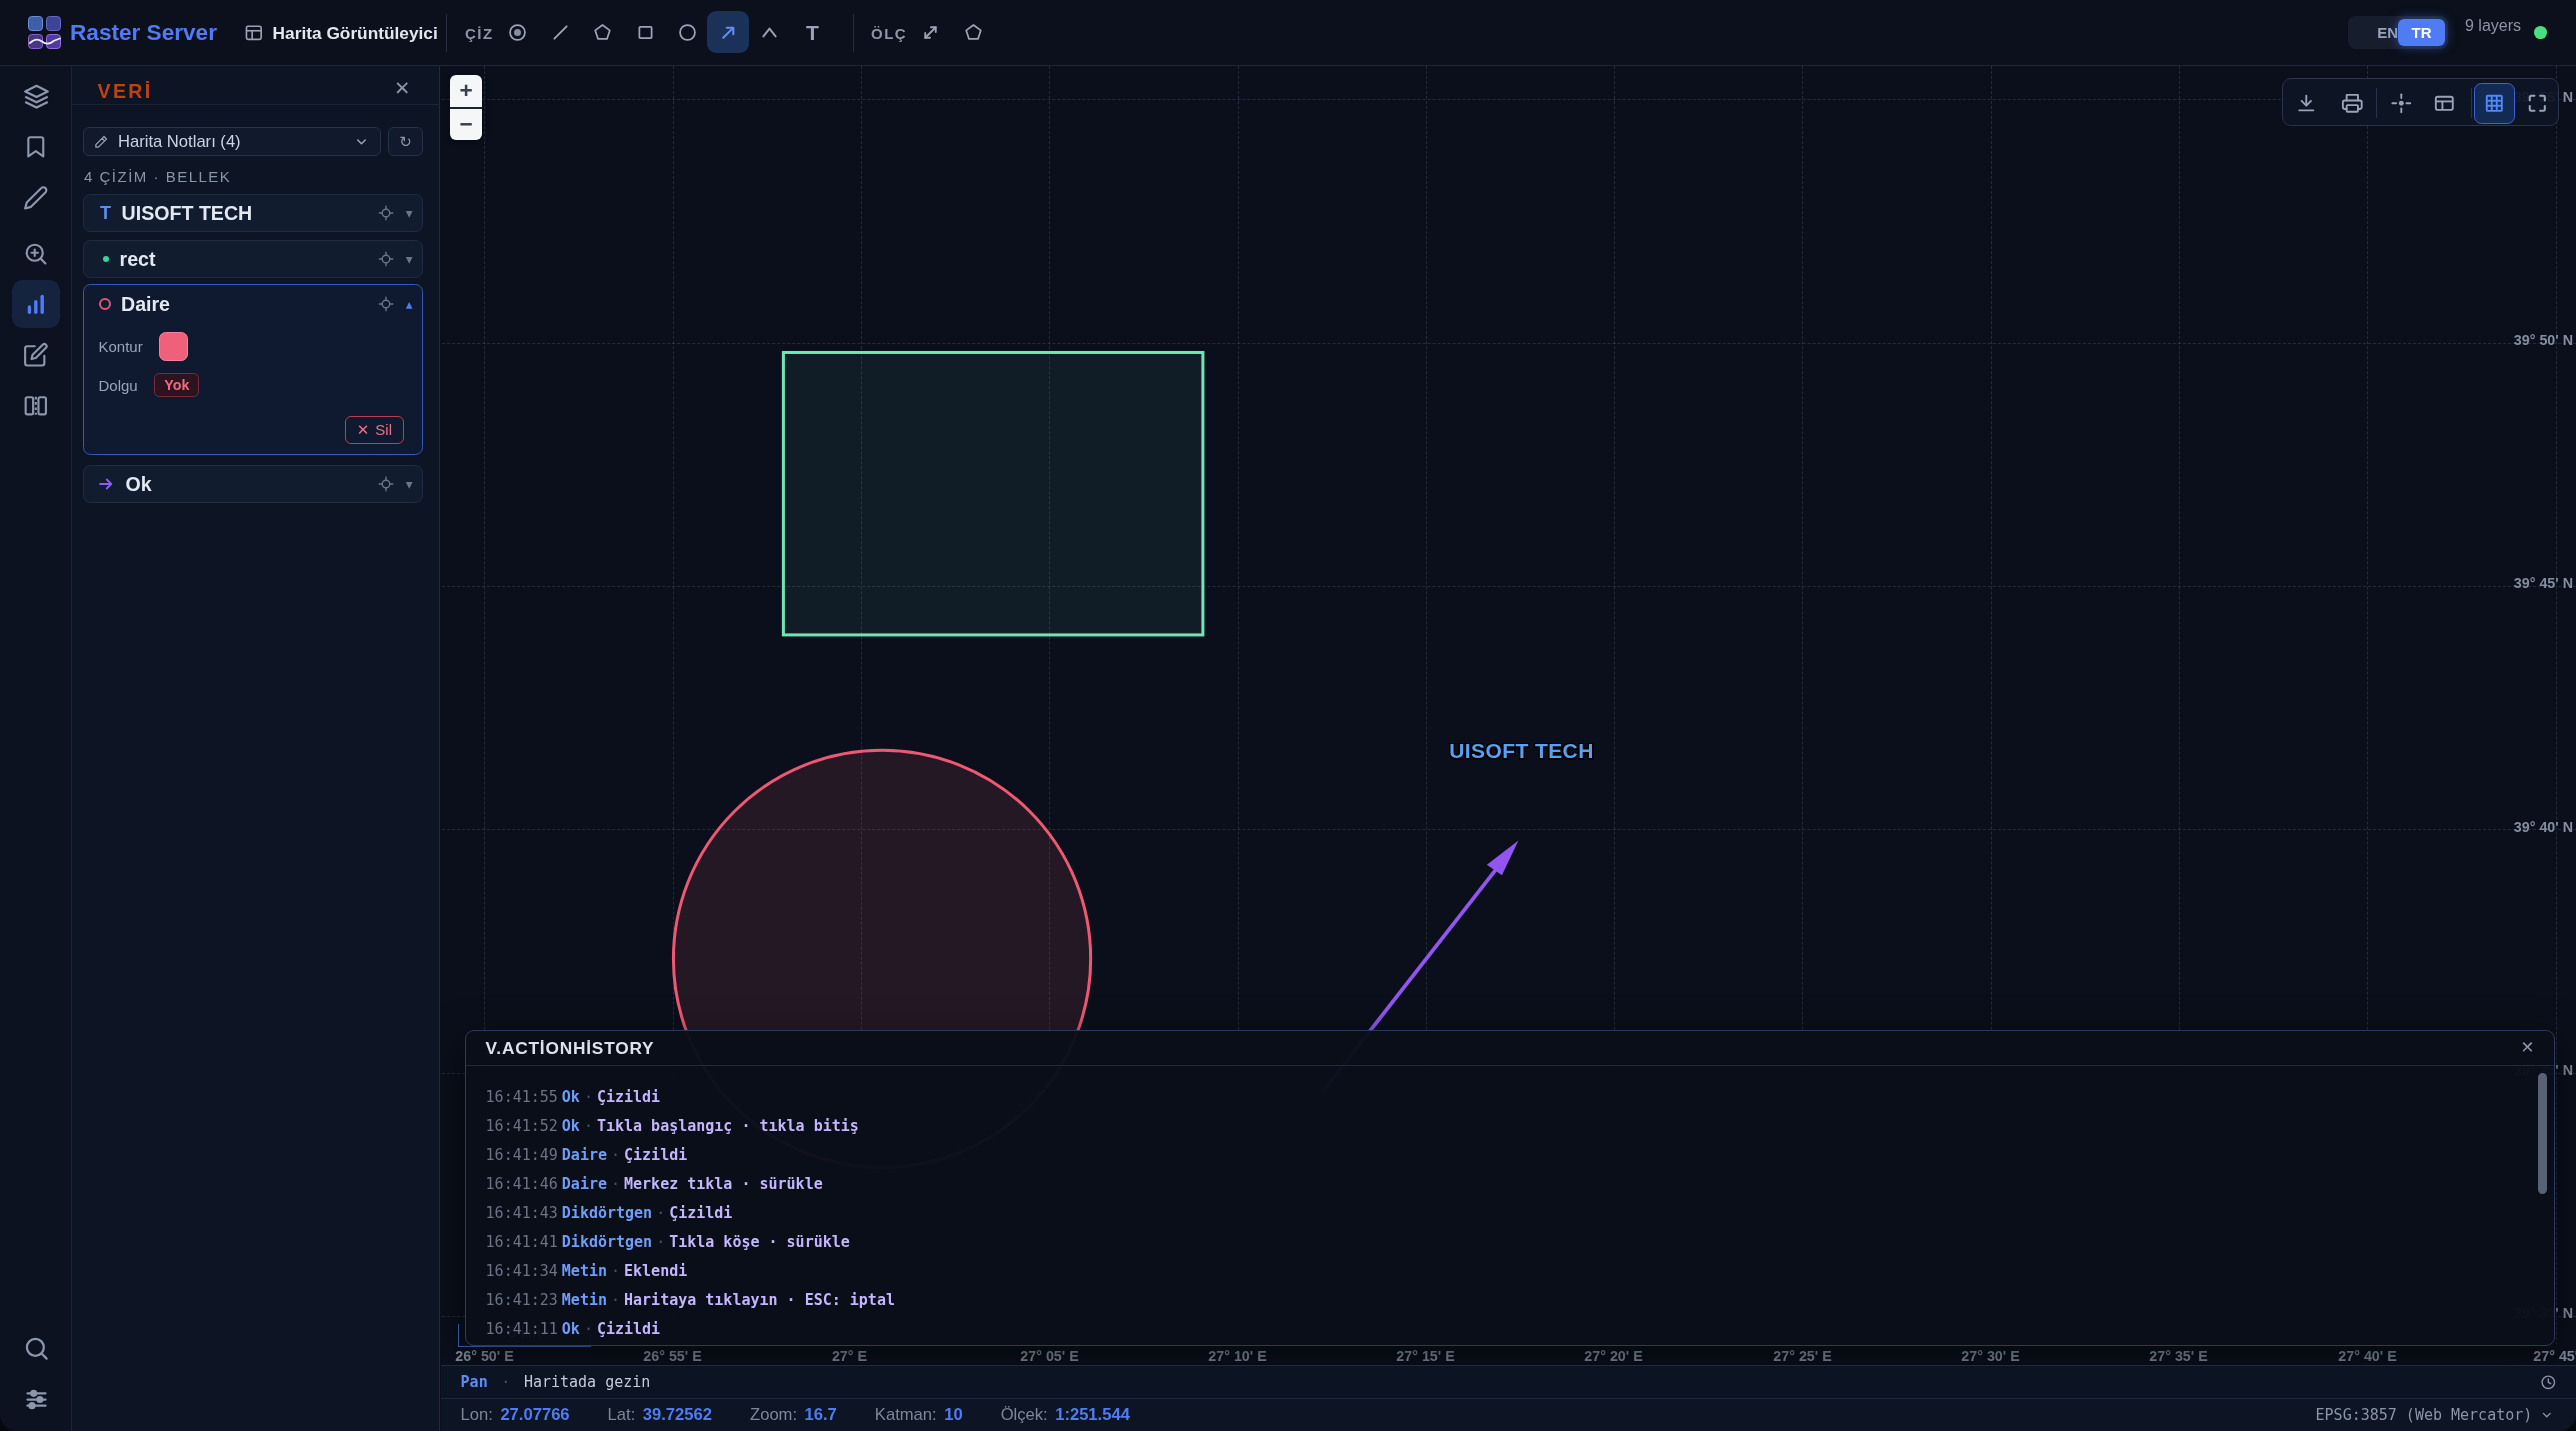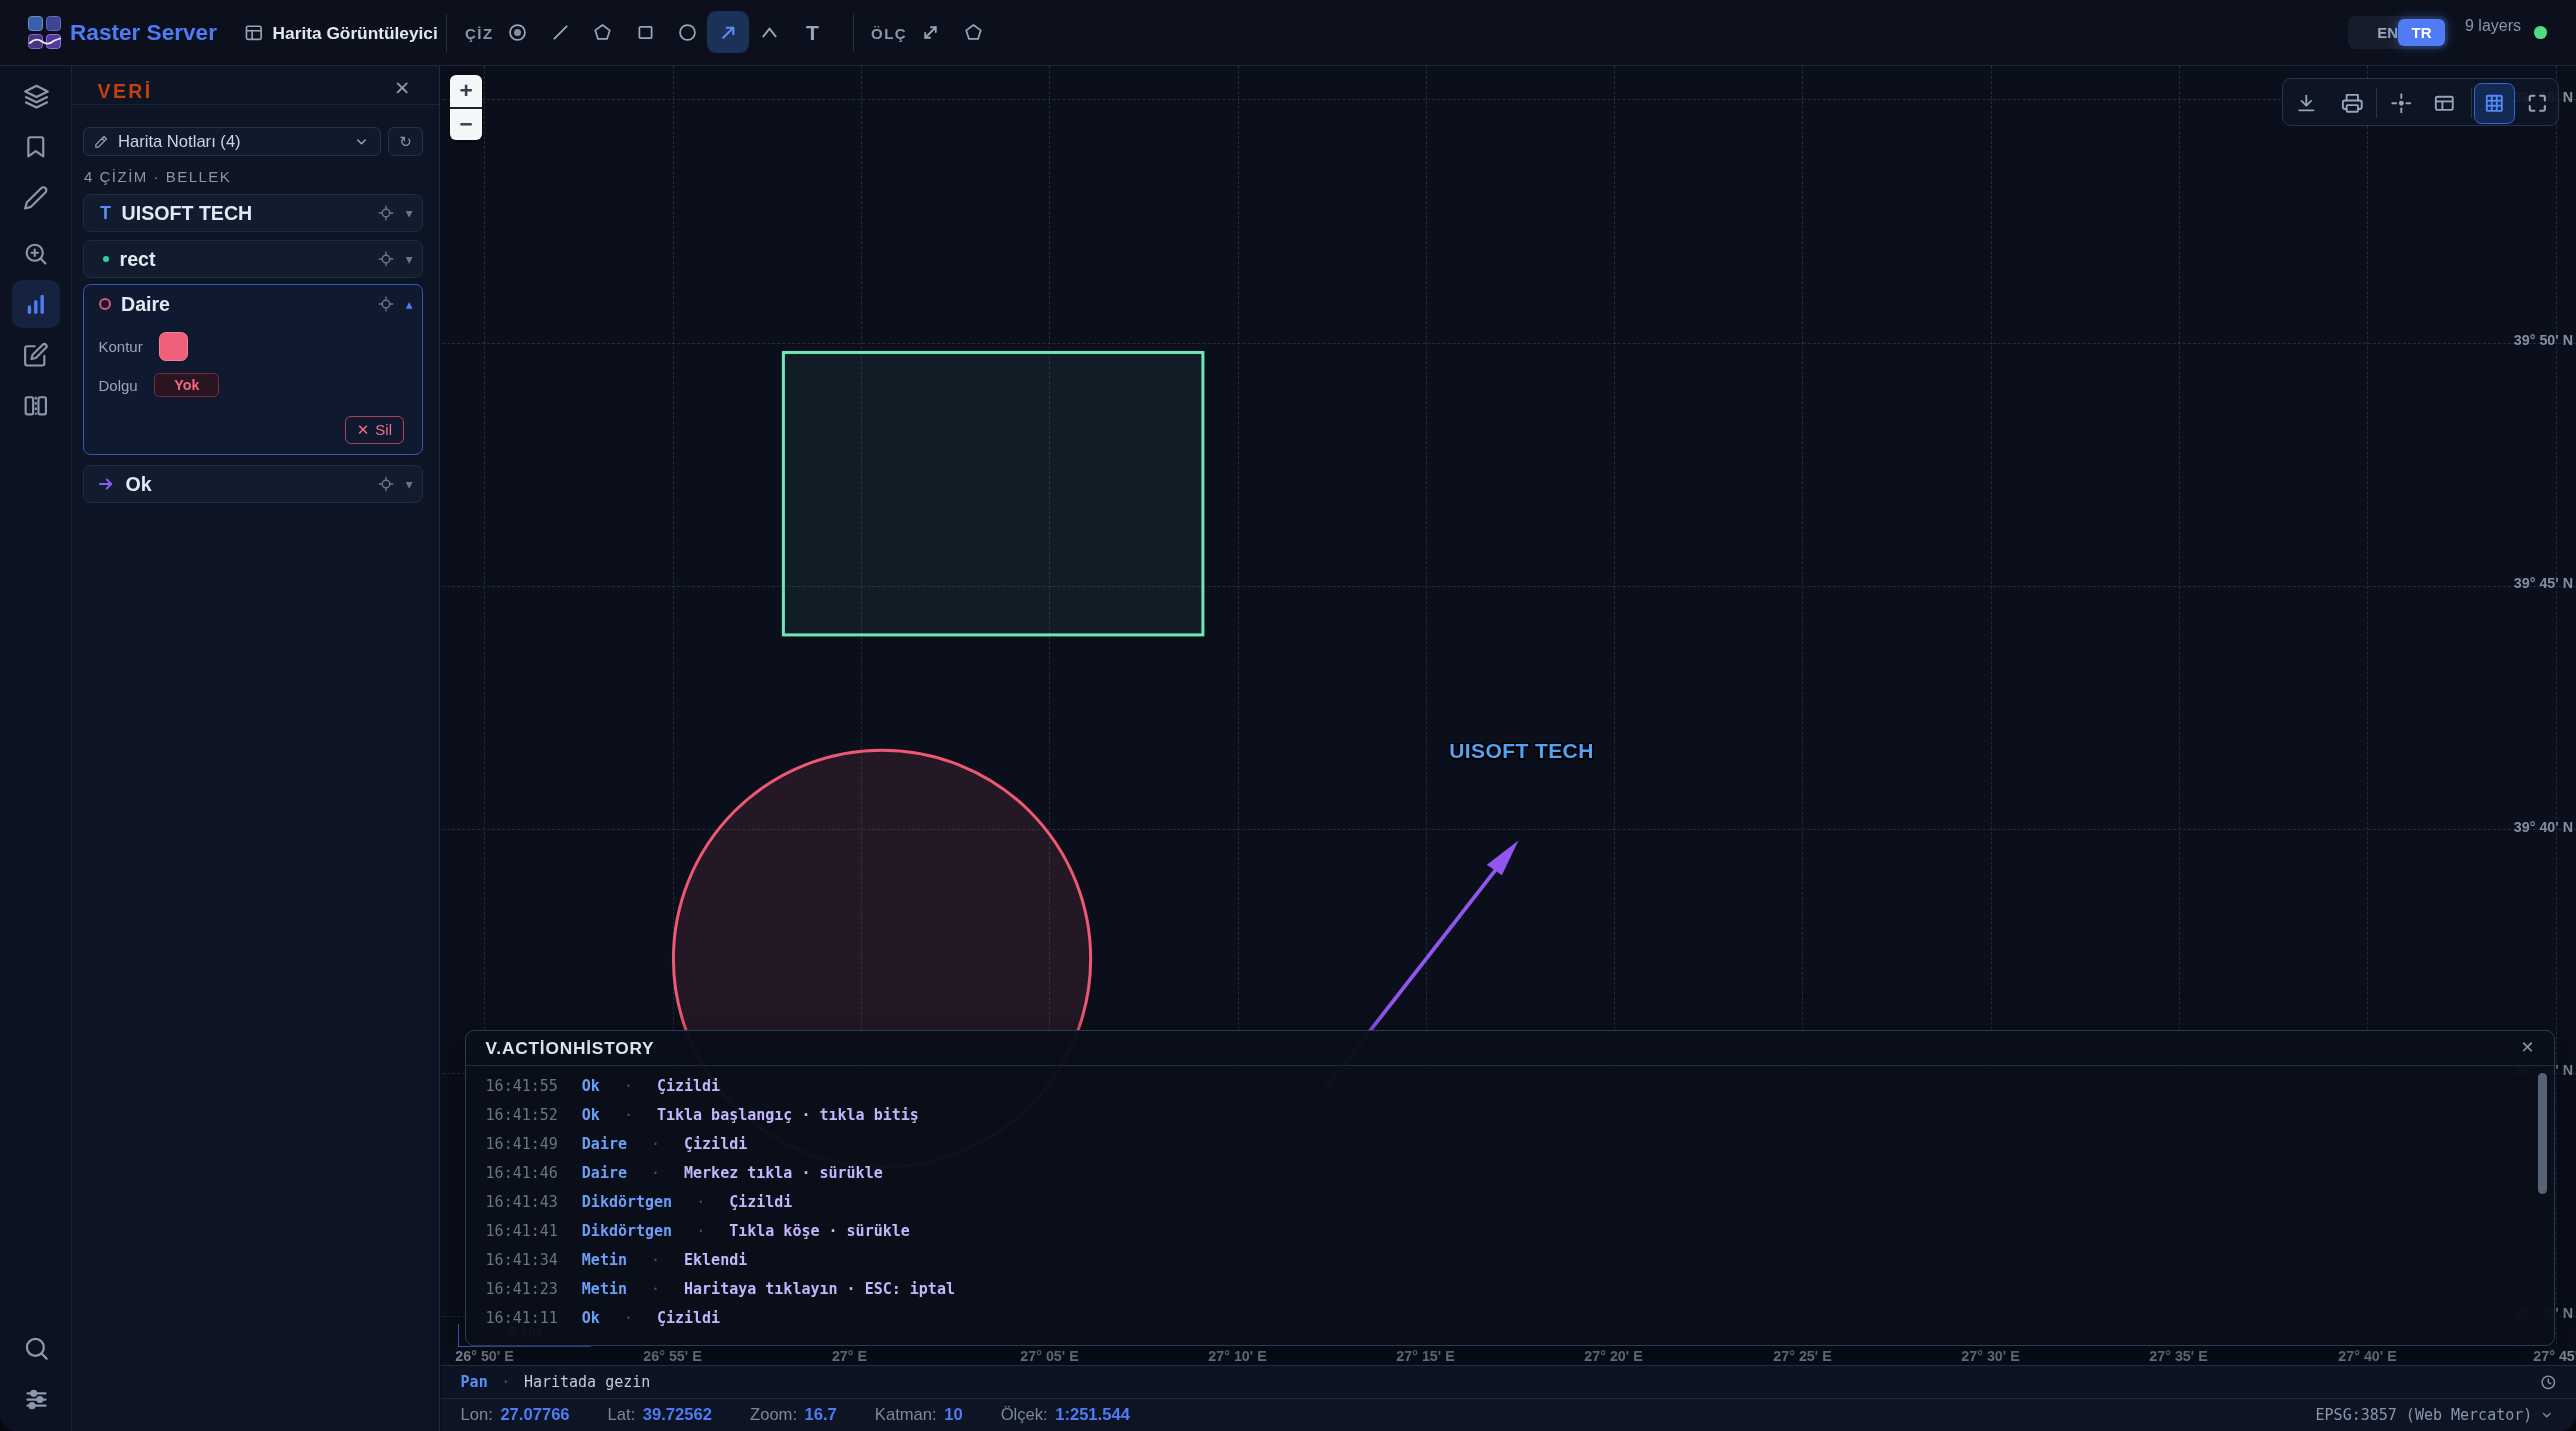--- a/index.html
+++ b/index.html
@@ -24,21 +24,21 @@
   .sideicon{position:absolute;left:0;width:72px;display:flex;justify-content:center;color:#8d97ab;}
   
   #veri{position:absolute;left:72px;top:66px;width:368px;height:1366px;background:#0d1424;border-right:1.5px solid #202b40;z-index:41;}
   .prow{position:absolute;left:10.5px;width:340px;height:38px;background:#121c2f;border:1.1px solid #202c44;border-radius:7.5px;display:flex;align-items:center;}
   .prowlab{font-size:19.6px;font-weight:600;color:#e3e9f2;margin-left:10.5px;}
   .rowtools{position:absolute;right:9px;display:flex;align-items:center;gap:10.5px;color:#6b7689;}
   .chev{font-size:13.6px;color:#6b7689;}
   
   #history{position:absolute;left:465px;top:1030px;width:2090px;height:316px;background:rgba(9,14,25,0.97);
            border:1.1px solid #2b3a5a;border-radius:9px;z-index:20;box-shadow:0 10.5px 38px rgba(0,0,0,0.55);}
-  .hrow{height:29px;display:flex;align-items:flex-start;gap:24px;font-size:15px;}
+  .hrow{height:29px;display:flex;align-items:flex-end;gap:4px;font-size:15px;}
   .h-time{color:#6a7486;}
   .h-act{color:#6d9ef8;font-weight:700;}
   .h-sep{color:#4a5468;}
   .h-det{color:#c4b5fd;font-weight:bold;}
   
   #lonstrip{position:absolute;left:441px;right:0;top:1344px;height:21px;background:rgba(11,16,28,0.92);z-index:18;}
   #panbar{position:absolute;left:441px;right:0;top:1365px;height:33px;background:#0c1322;border-top:1.5px solid #202c44;z-index:30;display:flex;align-items:center;}
   #statusbar{position:absolute;left:441px;right:0;top:1398px;height:33px;background:#0d1424;border-top:1.5px solid #1c2740;z-index:30;display:flex;align-items:center;}
   .sfield{display:flex;align-items:center;gap:7.5px;font-size:16.6px;}
   .sflab{color:#7d8798;}
@@ -448,21 +448,21 @@
             </span>
           <span class="chev" style="color:#4f7cf5;">▴</span>
         </span>
       </div>
       <div style="display:flex;align-items:center;gap:16.6px;margin:9px 0 0 15px;">
         <span style="font-size:15px;color:#9aa4b8;">Kontur</span>
         <span style="width:29px;height:29px;border-radius:6.8px;background:#f0607a;border:1.5px solid #f58296;cursor:pointer;"></span>
       </div>
       <div style="display:flex;align-items:center;gap:16.6px;margin:12px 0 0 15px;">
         <span style="font-size:15px;color:#9aa4b8;">Dolgu</span>
-        <span style="padding:3px 19px;border-radius:5.3px;background:#2a1420;border:1.1px solid #7a2b3d;font-size:14.3px;font-weight:600;color:#f06a80;cursor:pointer;">Yok</span>
+        <span style="padding:3px 9px;border-radius:5.3px;background:#2a1420;border:1.1px solid #7a2b3d;font-size:14.3px;font-weight:600;color:#f06a80;cursor:pointer;">Yok</span>
       </div>
       <div style="position:absolute;right:18px;bottom:10.5px;display:flex;align-items:center;gap:6px;padding:3.8px 10.5px;border:1.1px solid #b54055;border-radius:6px;color:#f07085;font-size:15px;cursor:pointer;">
         <span>✕</span>
         <span>Sil</span>
       </div>
     </div>
 
     <div class="prow" style="top:399px;">
       <span style="margin-left:13.6px;color:#8b5cf6;">
           <svg width="18" height="18" viewBox="0 0 24 24" fill="none" stroke="currentColor" stroke-width="2.4" stroke-linecap="round" stroke-linejoin="round">

